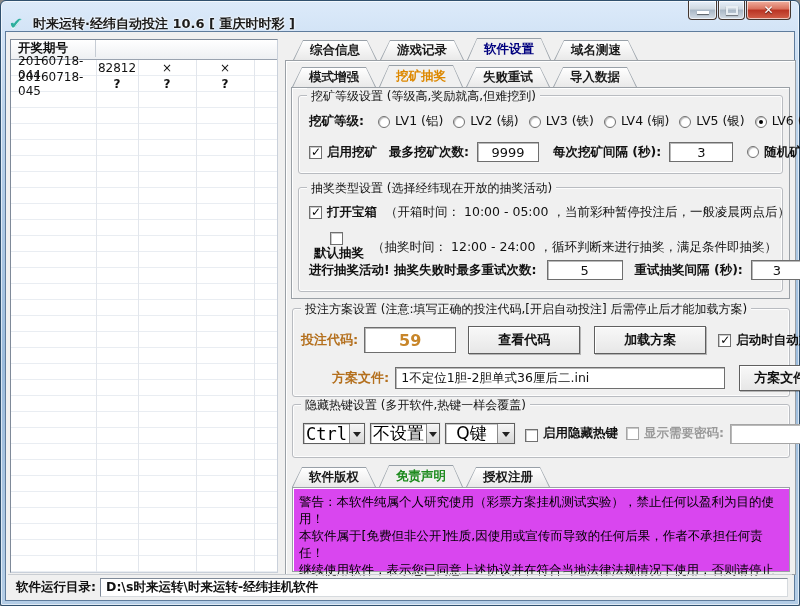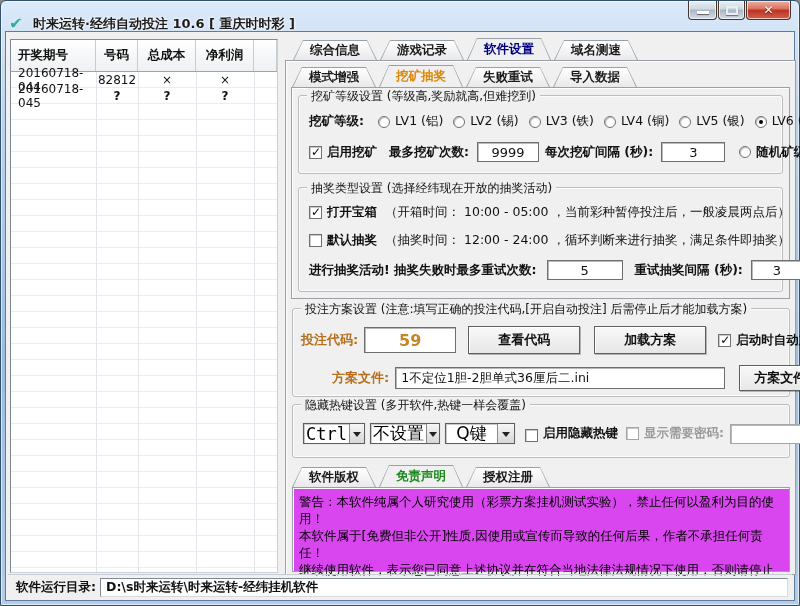--- a/index.html
+++ b/index.html
@@ -26,22 +26,22 @@
   .glyph-max { position:absolute; left:7px; top:5px; width:12px; height:9px; border:2px solid #e8eef3; box-shadow:0 1px 1px #0006; }
   .glyph-close { position:absolute; inset:0; color:#fff; font-size:12px; font-weight:bold; text-align:center; line-height:18px; text-shadow:0 1px 1px #0009; }
 
   
   .client { position:absolute; left:4px; right:4px; top:30px; bottom:4px;
     background:#f0f0f0; border:1px solid #5f7c9c; }
 
   
   .results-grid { position:absolute; left:4px; top:7px; width:268px; height:534px;
     background:#fff; border:1px solid; border-color:#7f8a99 #c9d0da #c9d0da #7f8a99; overflow:hidden; }
-  .grid-header { display:flex; height:32px; background:linear-gradient(#ffffff,#eef0f3);
-    border-bottom:1px solid #9aa3b0; }
+  .grid-header { display:flex; height:20px; background:linear-gradient(#ffffff,#eef0f3);
+    border-bottom:1px solid #9aa3b0;flex-direction:column; }
   .grid-header .hcell { font-size:12.5px; font-weight:bold; color:#111; display:flex; align-items:center;
     border-right:1px solid #c6ccd4; }
   .grid-body { position:relative; height:calc(100% - 20px);
     background:repeating-linear-gradient(to bottom, #ffffff 0 15px, #e9edf2 15px 16px); }
   .vline { position:absolute; top:0; bottom:0; width:1px; background:#e2e6ec; }
   .grid-row { display:flex; height:16px; position:relative;border-radius:8px; }
   .grid-row .cell { font-size:12px; color:#111; display:flex; align-items:center; }
   .c0 { width:85px; padding-left:7px; }
   .c1 { width:42px; justify-content:center; }
   .c2 { width:58px; justify-content:center; }
@@ -237,40 +237,40 @@
                 <span class="wlabel">LV6 (金)</span>
               </span>
           </div>
           <div class="frow" style="left:10px; top:46px;">
             <span style="display:flex; align-items:center;">
                 <span class="cb checked"></span>
                 <span class="wlabel bold">启用挖矿</span>
               </span>
             <span class="bold" style="margin-left:12px;">最多挖矿次数:</span>
             <span class="num-box" style="width:62px; height:20px; margin-left:8px;">9999</span>
-            <span class="bold" style="margin-left:6px;">每次挖矿间隔 (秒):</span>
+            <span class="bold" style="margin-left:14px;">每次挖矿间隔 (秒):</span>
             <span class="num-box" style="width:64px; height:20px; margin-left:8px;">3</span>
             <span style="display:flex; align-items:center; margin-left:14px;">
                 <span class="rb"></span>
                 <span class="wlabel bold">随机矿级</span>
               </span>
           </div>
         </div>
 
         <div class="group" style="left:6px; top:99px; width:485px; height:105px;">
           <span class="gtitle">抽奖类型设置 (选择经纬现在开放的抽奖活动)</span>
           <div class="frow" style="left:10px; top:16px;">
             <span style="display:flex; align-items:center;">
                 <span class="cb checked"></span>
                 <span class="wlabel bold">打开宝箱</span>
               </span>
             <span style="margin-left:8px;">（开箱时间： 10:00 - 05:00 ，当前彩种暂停投注后，一般凌晨两点后）</span>
           </div>
           <div class="frow" style="left:10px; top:44px;">
-            <span style="display:flex; align-items:center;">
+            <span style="display:flex; align-items:center;flex-direction:column;">
                 <span class="cb"></span>
                 <span class="wlabel bold">默认抽奖</span>
               </span>
             <span style="margin-left:8px;">（抽奖时间： 12:00 - 24:00 ，循环判断来进行抽奖，满足条件即抽奖）</span>
           </div>
           <div class="frow" style="left:10px; top:72px;">
             <span class="bold">进行抽奖活动! 抽奖失败时最多重试次数:</span>
             <span class="num-box" style="width:76px; height:20px; margin-left:10px;">5</span>
             <span class="bold" style="margin-left:12px;">重试抽奖间隔 (秒):</span>
             <span class="num-box" style="width:52px; height:20px; margin-left:8px;">3</span>

